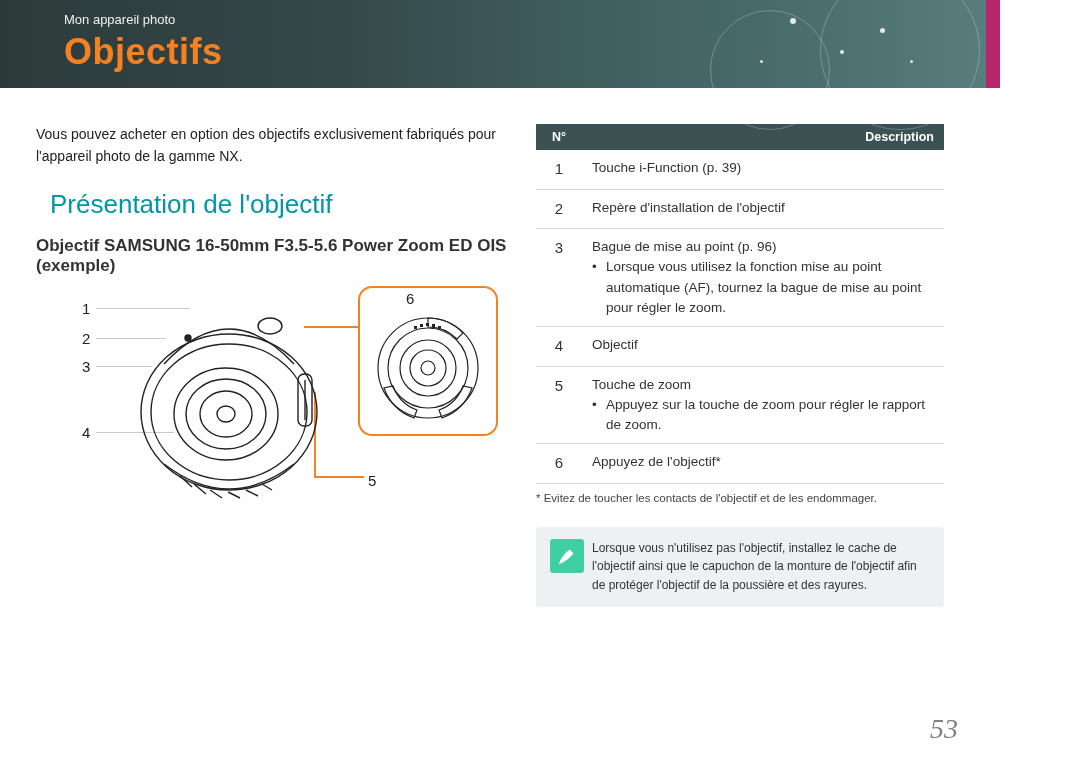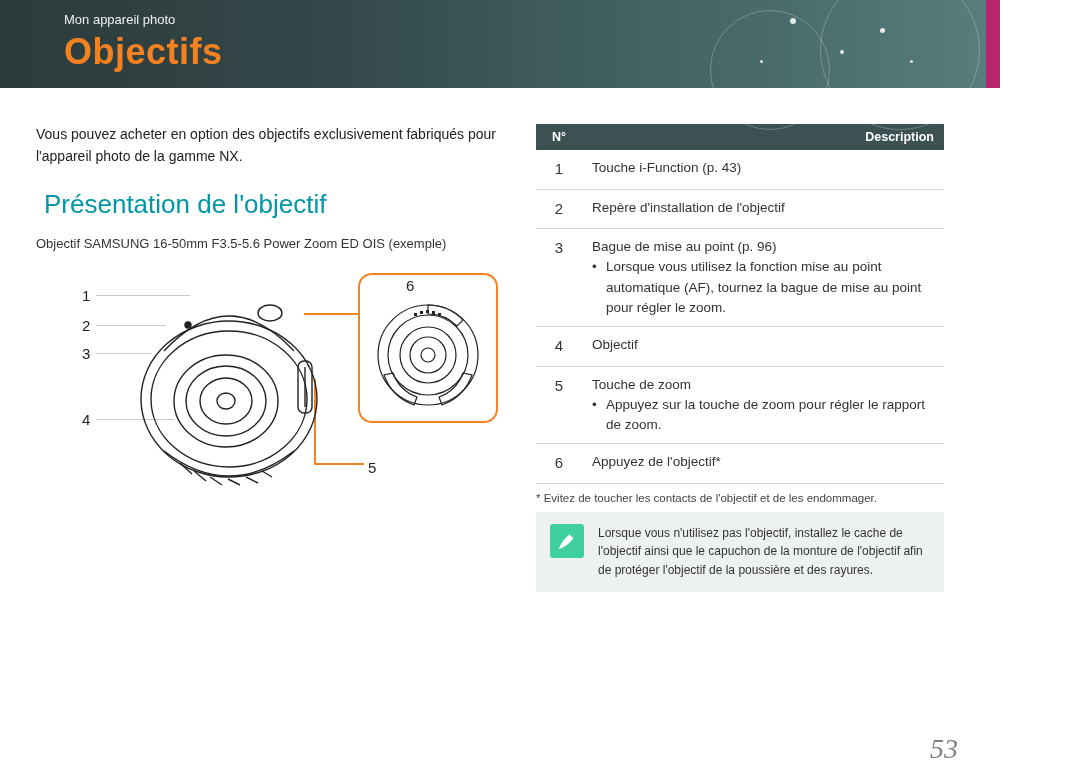--- a/index.html
+++ b/index.html
@@ -17,22 +17,22 @@
   .header .side-tab { position:absolute; right:0; top:0; width:14px; height:88px; background:#b5266b; }
   .sparkles { position:absolute; right:40px; top:0; width:260px; height:88px; pointer-events:none; }
   .sparkles .dot { position:absolute; border-radius:50%; background:rgba(255,255,255,0.85); }
   .sparkles .ring { position:absolute; border-radius:50%; border:1px solid rgba(255,255,255,0.25); }
 
   .content { display:flex; padding:36px 56px 0 36px; gap:20px; }
   .colL { flex:0 0 480px; }
   .colR { flex:1; }
 
   .intro p { font-size:14px; line-height:1.55; margin-bottom:16px; color:#222; }
-  .sect-title { color:#0097a7; font-size:26px; font-weight:400; margin:22px 8px 16px; }
-  .example { font-size:13px; font-weight:400; margin-bottom:22px; }
+  .sect-title { color:#0097a7; font-size:26px; font-weight:400; margin:22px 14px 16px; }
+  .example { font-size:17px; font-weight:700; margin-bottom:10px; }
 
   .diagram { position:relative; width:480px; height:240px; }
   .numlbl { position:absolute; font-size:15px; color:#222; }
   .leader { position:absolute; height:1px; background:#c9c9c9; }
   .callout-rect { position:absolute; border:2px solid #f58220; border-radius:14px; }
   .callout-line { position:absolute; background:#f58220; }
 
   
   .lens-front { position:absolute; left:98px; top:18px; width:190px; height:200px; }
   .lens-front svg { width:100%; height:100%; }
@@ -44,26 +44,26 @@
   
   table.parts { width:100%; border-collapse:collapse; font-size:13.5px; }
   table.parts thead th { background:#3b5152; color:#fff; text-align:right; font-weight:600; font-size:12.5px; padding:6px 10px; }
   table.parts thead th:first-child { width:46px; text-align:center; }
   table.parts td { border-bottom:1px solid #d8d8d8; padding:8px 10px; vertical-align:top; line-height:1.5; }
   table.parts td.num { text-align:center; width:46px; font-size:15px; }
   table.parts .bullet { padding-left:14px; position:relative; }
   table.parts .bullet::before { content:"•"; position:absolute; left:0; }
   .footnote { font-size:11.5px; color:#444; margin-top:8px; }
 
-  .tipbox { margin-top:8px; display:flex; background:#eef1f2; border-radius:3px; padding:12px 14px; gap:14px; }
+  .tipbox { margin-top:23px; display:flex; background:#eef1f2; border-radius:3px; padding:12px 14px; gap:8px; }
   .tipbox .tipicon { flex:0 0 34px; height:34px; background:#3fcfa1; border-radius:3px; display:flex; align-items:center; justify-content:center; }
   .tipbox .tipicon svg { width:22px; height:22px; }
   .tipbox .tiptext { font-size:12px; line-height:1.55; color:#333; }
 
-  .pagenum { position:absolute; right:42px; bottom:0; font-size:28px; font-style:italic; color:#808080; font-family: Georgia, "Times New Roman", serif; }
+  .pagenum { position:absolute; right:42px; bottom:20px; font-size:28px; font-style:italic; color:#808080; font-family: Georgia, "Times New Roman", serif; }
 </style>
 </head>
 <body>
 
 <div class="page">
 
   <div class="header">
     <div class="crumb">Mon appareil photo</div>
     <div class="title">Objectifs</div>
     <div class="sparkles">
@@ -173,21 +173,21 @@
       <table class="parts">
         <thead>
           <tr>
             <th>N°</th>
             <th>Description</th>
           </tr>
         </thead>
         <tbody>
           <tr>
             <td class="num">1</td>
-            <td>Touche i-Function (p. 43)</td>
+            <td>Touche i-Function (p. 39)</td>
           </tr>
           <tr>
             <td class="num">2</td>
             <td>Repère d'installation de l'objectif</td>
           </tr>
           <tr>
             <td class="num">3</td>
             <td>
               <div>Bague de mise au point (p. 96)</div>
               <div class="bullet">Lorsque vous utilisez la fonction mise au point automatique (AF), tournez la bague de mise au point pour régler le zoom.</div>

